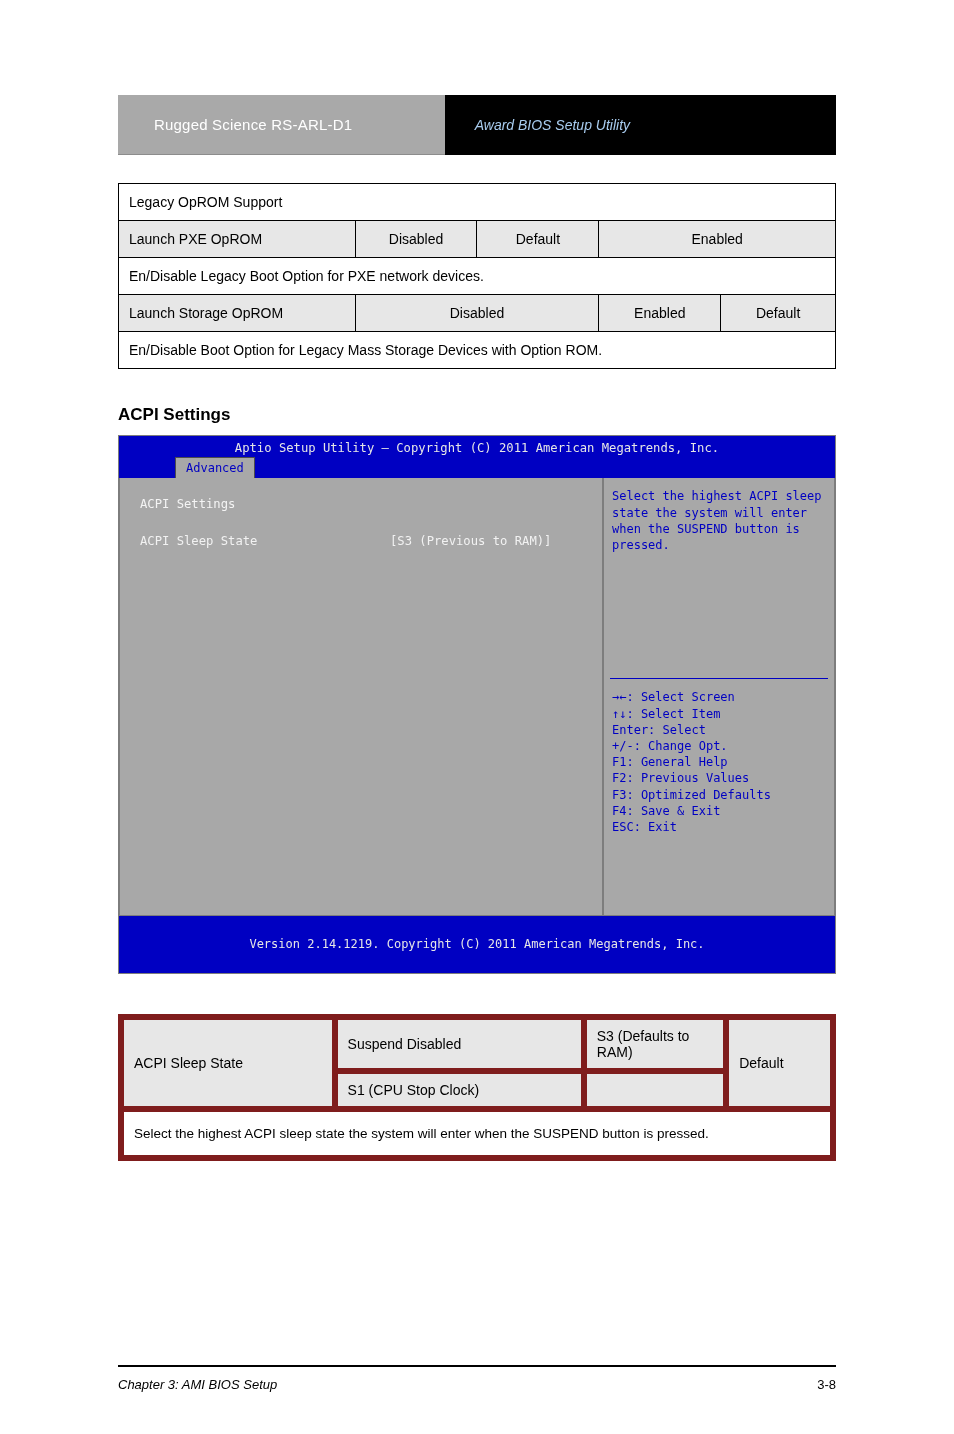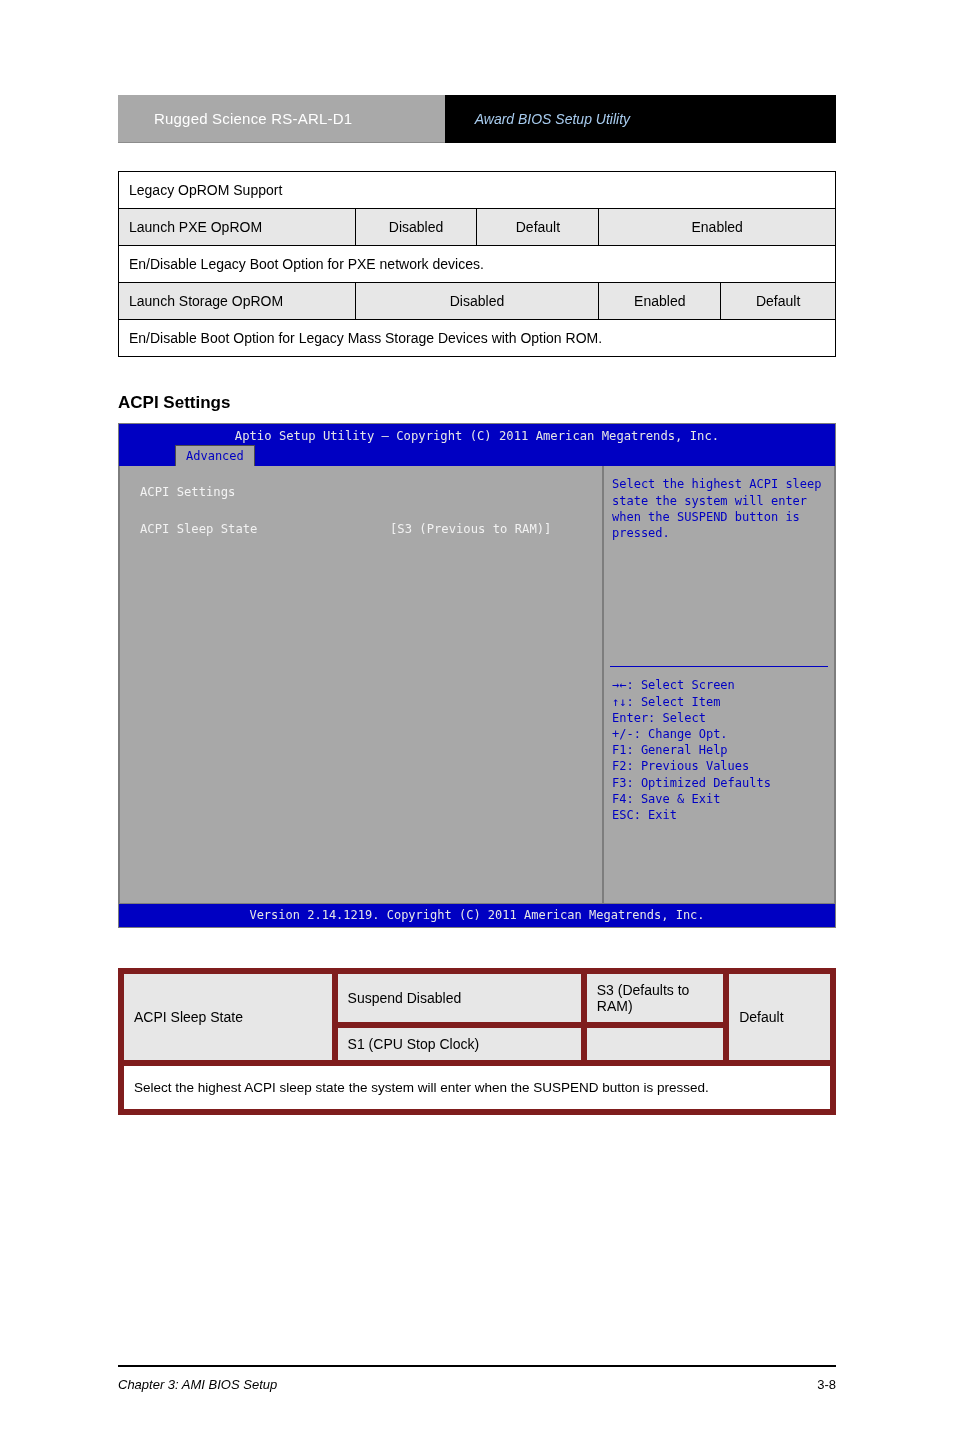--- a/index.html
+++ b/index.html
@@ -9,21 +9,21 @@
     background: #ffffff;
     font-family: Arial, sans-serif;
     position: relative;
   }
   .page-inner {
     padding: 95px 118px 0 118px;
   }
   
   .top-banner {
     display: flex;
-    height: 48px;
+    height: 60px;
     margin-bottom: 28px;
     background: #3b82f6;
   }
   .banner-left {
     width: 45.5%;
     background: #a9a9a9;
     border-bottom: 1px solid #8c8c8c;
     display: flex;
     align-items: center;
     padding-left: 36px;
@@ -144,21 +144,21 @@
   .bios-help .keys {
     padding: 10px 8px;
     color: #0000c2;
     font-size: 12px;
   }
   .bios-help .keys div { white-space: nowrap; }
   .bios-footer {
     background: #0000c2;
     color: #e6e6e6;
     text-align: center;
-    padding: 3px 0;
+    padding: 20px 0;
     font-size: 12px;
   }
 
   
   table.acpi {
     width: 100%;
     border-collapse: collapse;
     margin-top: 40px;
   }
   table.acpi td {

